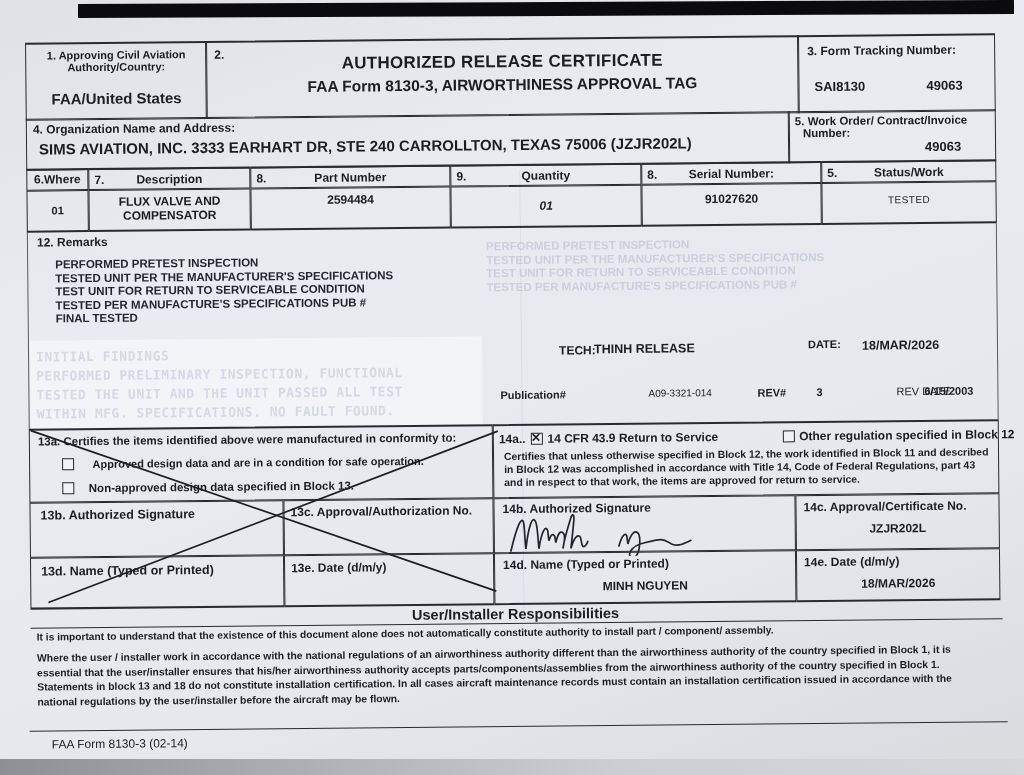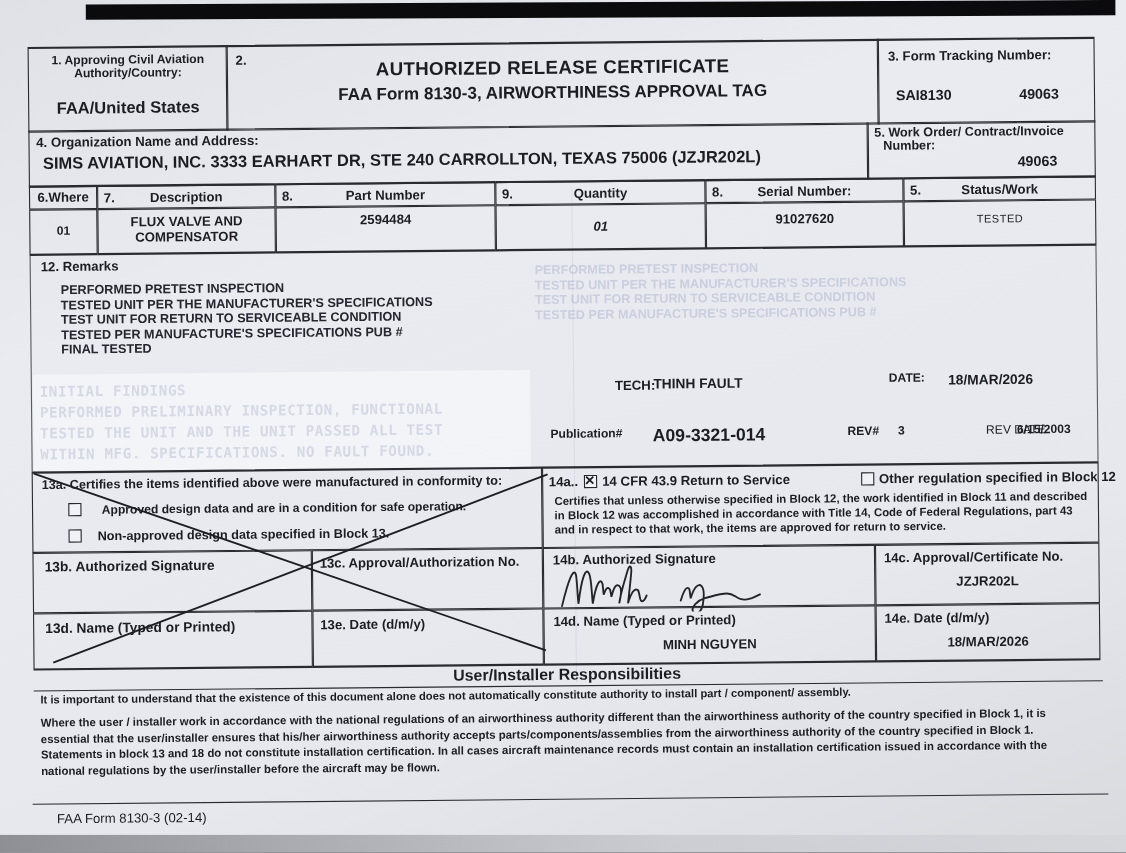--- a/index.html
+++ b/index.html
@@ -125,27 +125,27 @@
     </div>
 
     <div class="abs ghost2" style="left:36px;top:343px;font-size:13px;line-height:19px;">
       <div>INITIAL FINDINGS</div>
       <div>PERFORMED PRELIMINARY INSPECTION, FUNCTIONAL</div>
       <div>TESTED THE UNIT AND THE UNIT PASSED ALL TEST</div>
       <div>WITHIN MFG. SPECIFICATIONS. NO FAULT FOUND.</div>
     </div>
 
     <div class="abs" style="left:543px;top:344px;font-weight:bold;font-size:12px;margin-left:16px;">TECH:</div>
-    <div class="abs" style="left:594px;top:343px;font-weight:bold;font-size:12.5px;">THINH FAULT</div>
+    <div class="abs" style="left:594px;top:343px;font-weight:bold;font-size:12.5px;">THINH RELEASE</div>
     <div class="abs" style="left:808px;top:341px;font-weight:bold;font-size:11px;">DATE:</div>
     <div class="abs" style="left:862px;top:342px;font-weight:bold;font-size:12.5px;">18/MAR/2026</div>
 
     <div class="abs" style="left:500px;top:389px;font-weight:bold;font-size:11px;">Publication#</div>
-    <div class="abs" style="left:593px;top:389px;font-weight:bold;font-size:16px;">A09-3321-014</div>
-    <div class="abs" style="left:757px;top:389px;font-weight:bold;font-size:11px;margin-left:13px;">REV#</div>
+    <div class="abs" style="left:648px;top:389px;font-weight:normal;font-size:10px;">A09-3321-014</div>
+    <div class="abs" style="left:757px;top:389px;font-weight:bold;font-size:11px;">REV#</div>
     <div class="abs" style="left:816px;top:389px;font-weight:bold;font-size:11px;">3</div>
     <div class="abs" style="left:896px;top:389px;font-weight:normal;font-size:11px;">REV DATE</div>
     <div class="abs" style="left:924px;top:389px;font-weight:bold;font-size:11px;">6/15/2003</div>
 
     <div class="abs b" style="left:28px;top:424px;width:464px;height:74px;border-top-width:2.2px;">
       <div style="font-weight:bold;font-size:11.5px;margin:5px 0 0 8px;">13a. Certifies the items identified above were manufactured in conformity to:</div>
       <div style="margin:7px 0 0 32px;">
         <span class="cb"></span>
         <span style="font-weight:bold;font-size:11px;margin-left:14px;">Approved design data and are in a condition for safe operation.</span>
       </div>

